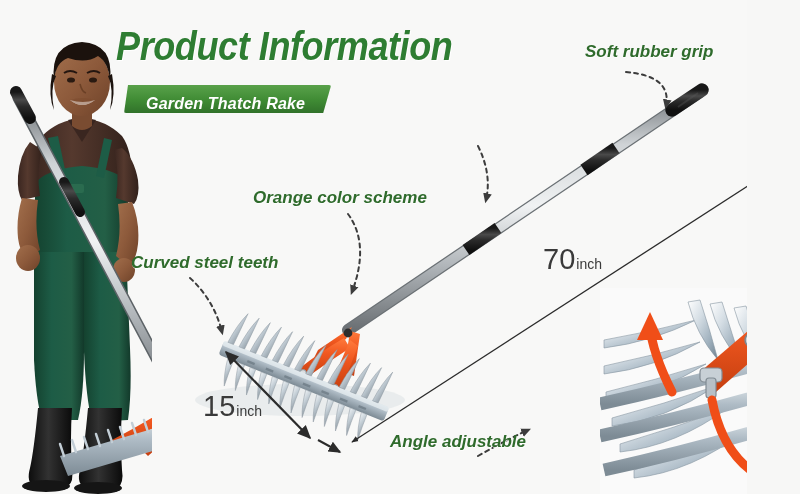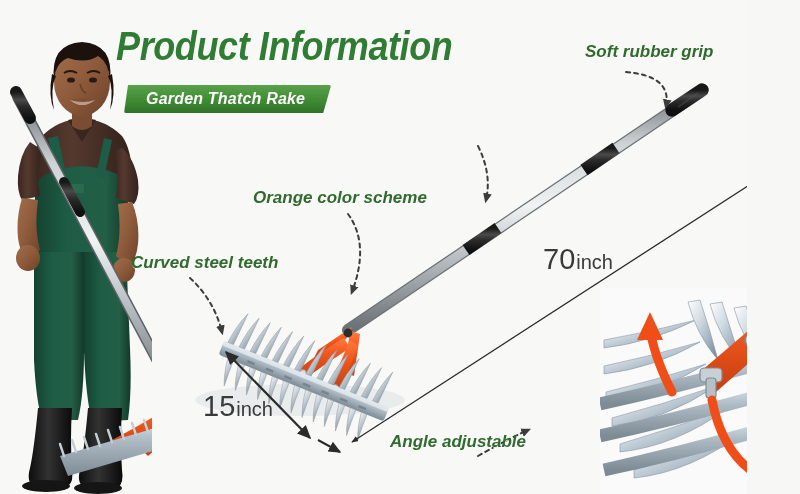--- a/index.html
+++ b/index.html
@@ -39,21 +39,21 @@
     white-space: nowrap;
     line-height: 1;
   }
   .subtitle-badge {
     position: absolute;
     left: 124px;
     top: 85px;
     height: 28px;
     padding: 0 26px 0 22px;
     display: flex;
-    align-items: center;
+    align-items: flex-end;
     background: linear-gradient(180deg, #59a14a 0%, #3f8b34 55%, #31722a 100%);
     border-radius: 2px;
     box-shadow: 0 1px 2px rgba(0,0,0,0.2);
     clip-path: polygon(4px 0, 100% 0, calc(100% - 8px) 100%, 0 100%);
   }
   .subtitle-badge span {
     font-size: 16px;
     font-weight: bold;
     font-style: italic;
     color: #ffffff;
@@ -80,21 +80,21 @@
   
   .dim {
     position: absolute;
     color: #3a3a3a;
     white-space: nowrap;
     font-family: "Liberation Sans", sans-serif;
     display: flex;
     align-items: baseline;
   }
   .dim .num  { font-size: 29px; letter-spacing: 0px; }
-  .dim .unit { font-size: 20px; margin-left: 1px; }
+  .dim .unit { font-size: 14px; margin-left: 1px; }
   .dim-70 { left: 521px; top: 243px; margin-left: 22px; }
   .dim-15 { left: 203px; top: 390px; }
 
   
   #art {
     position: absolute;
     left: 0; top: 0;
     width: 800px;
     height: 494px;
   }

